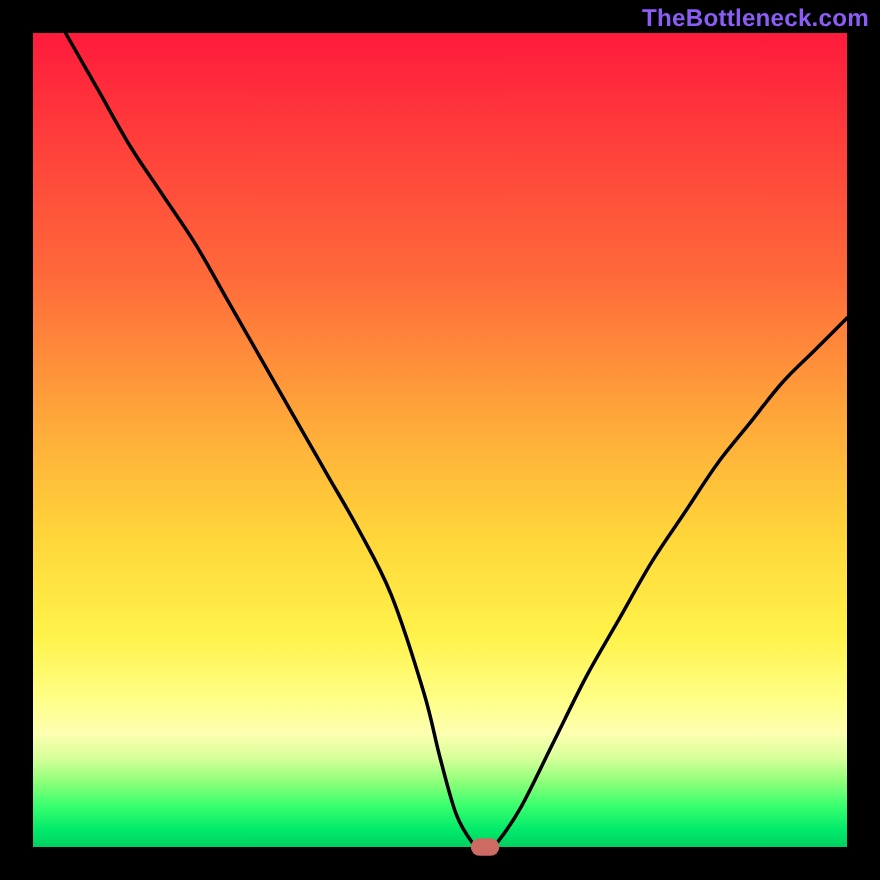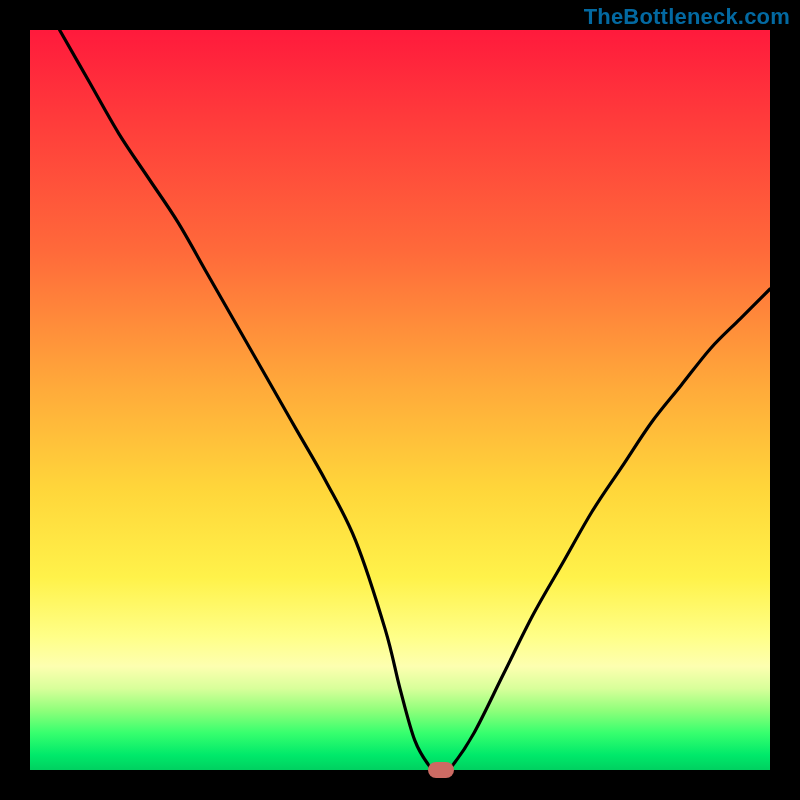--- a/index.html
+++ b/index.html
@@ -14,21 +14,21 @@
   .container {
     position: relative;
     width: 800px;
     height: 800px;
     background: #000;
   }
   .watermark {
     position: absolute;
     top: 4px;
     right: 10px;
-    color: #0369a1;
+    color: #8b5cf6;
     font-size: 22px;
     font-weight: 600;
     letter-spacing: 0.2px;
     user-select: none;
   }
   .plot-area {
     position: absolute;
     left: 30px;
     top: 30px;
     width: 740px;

